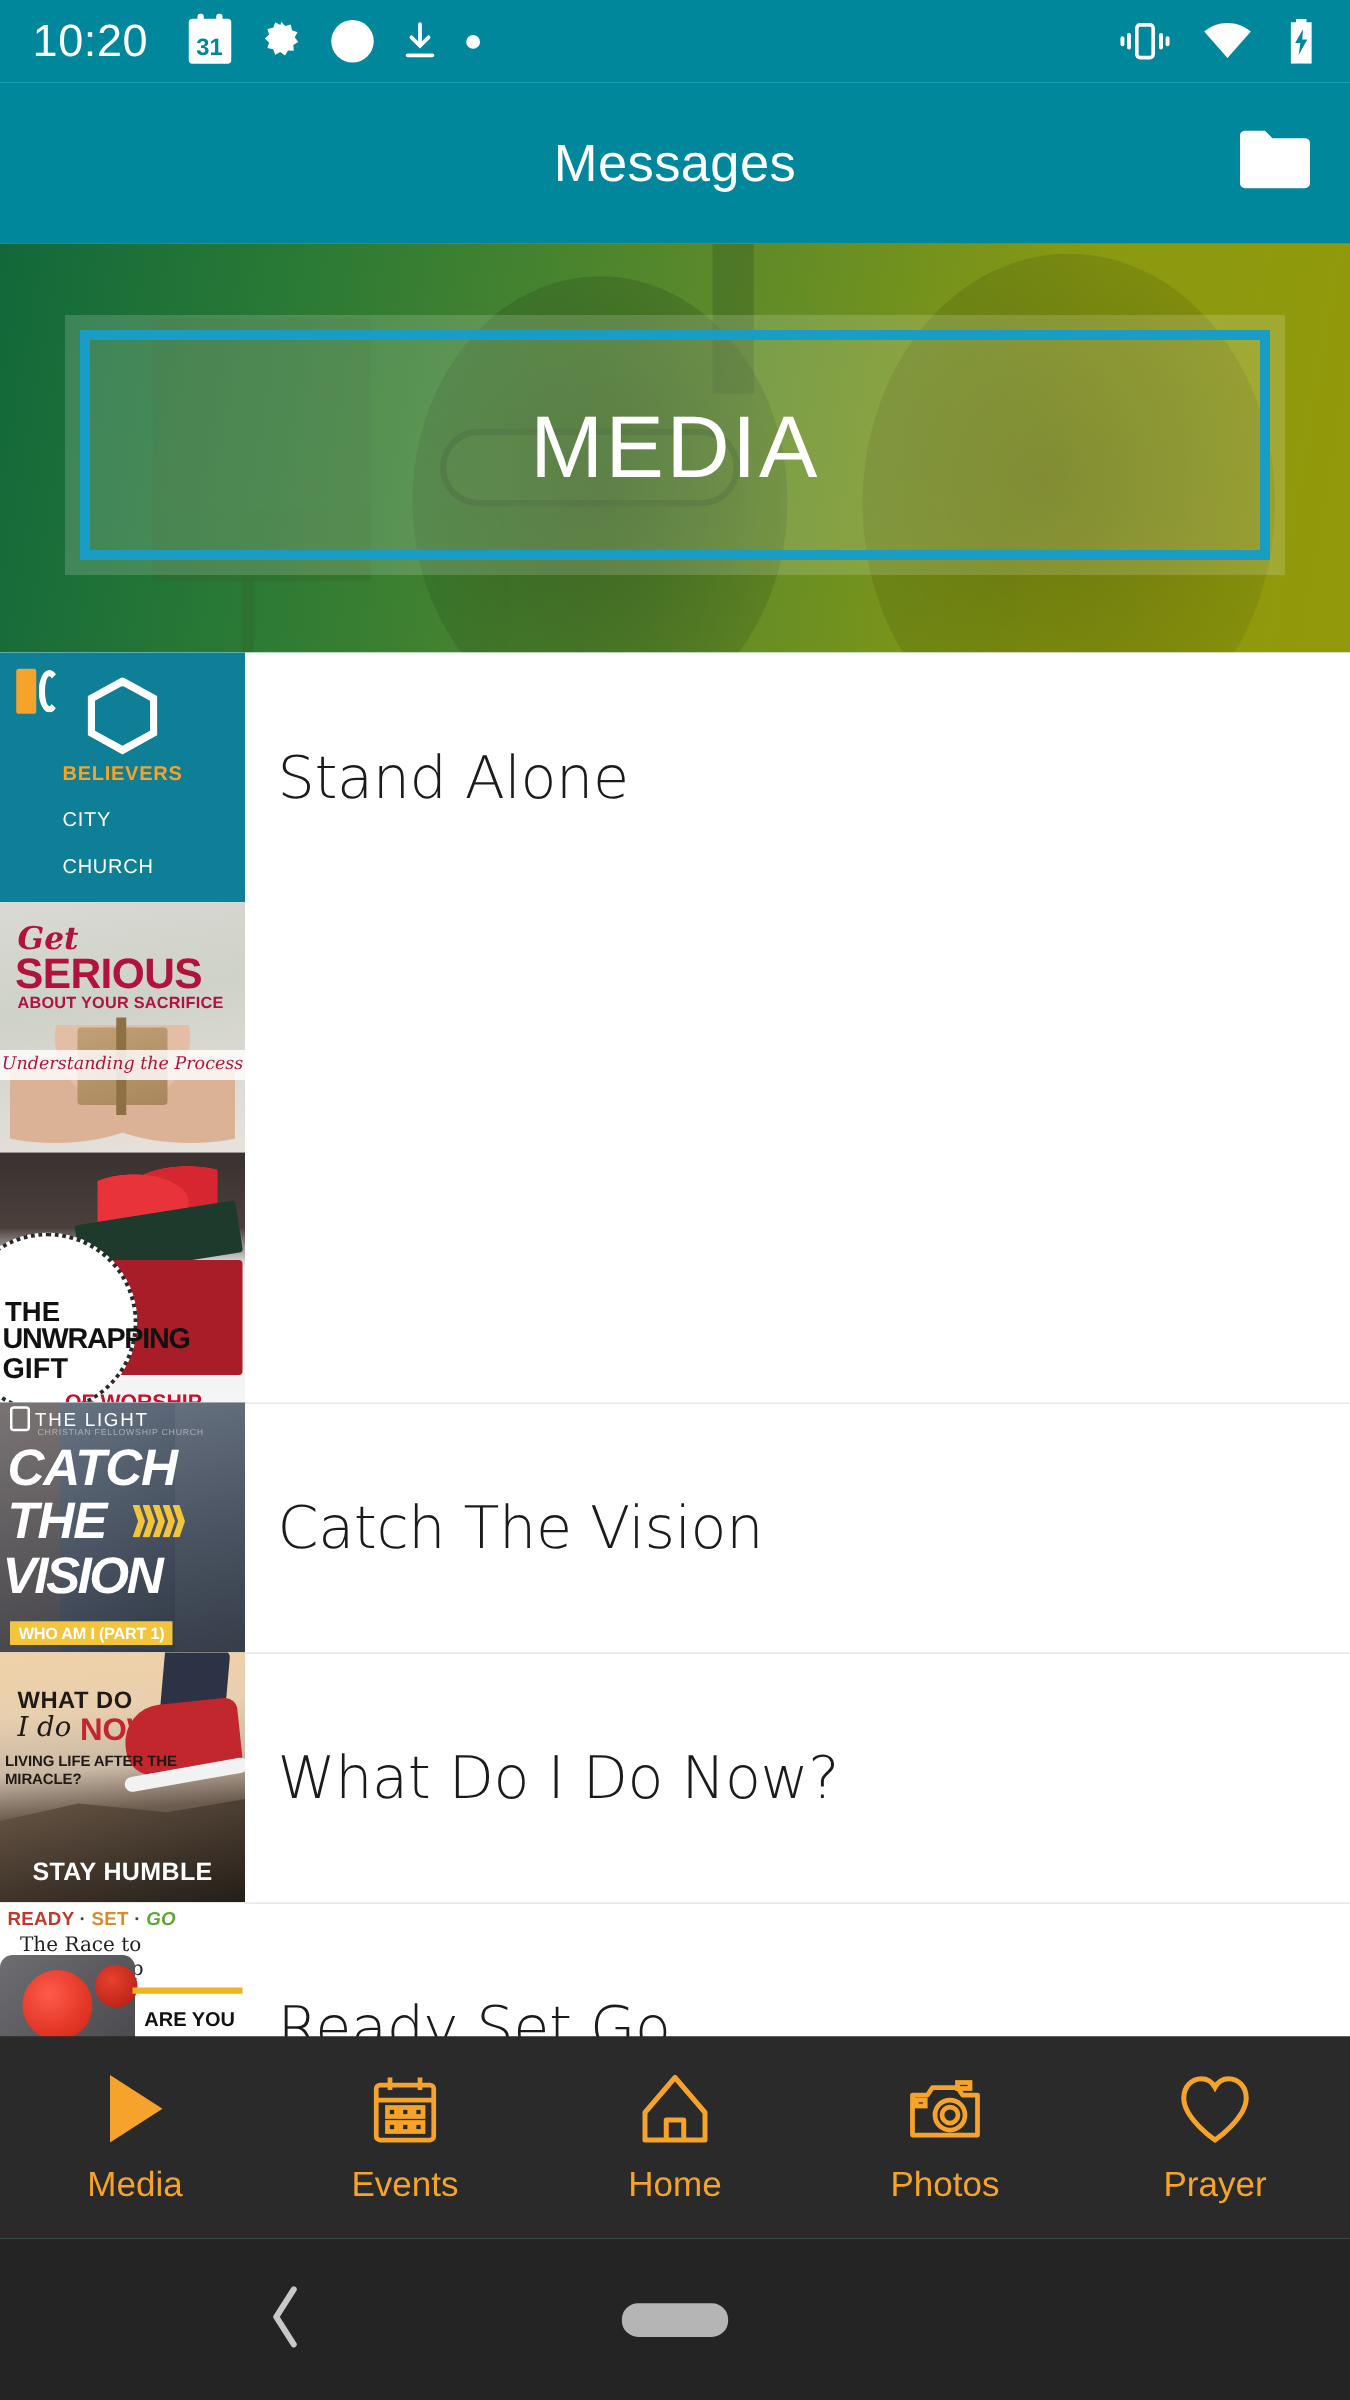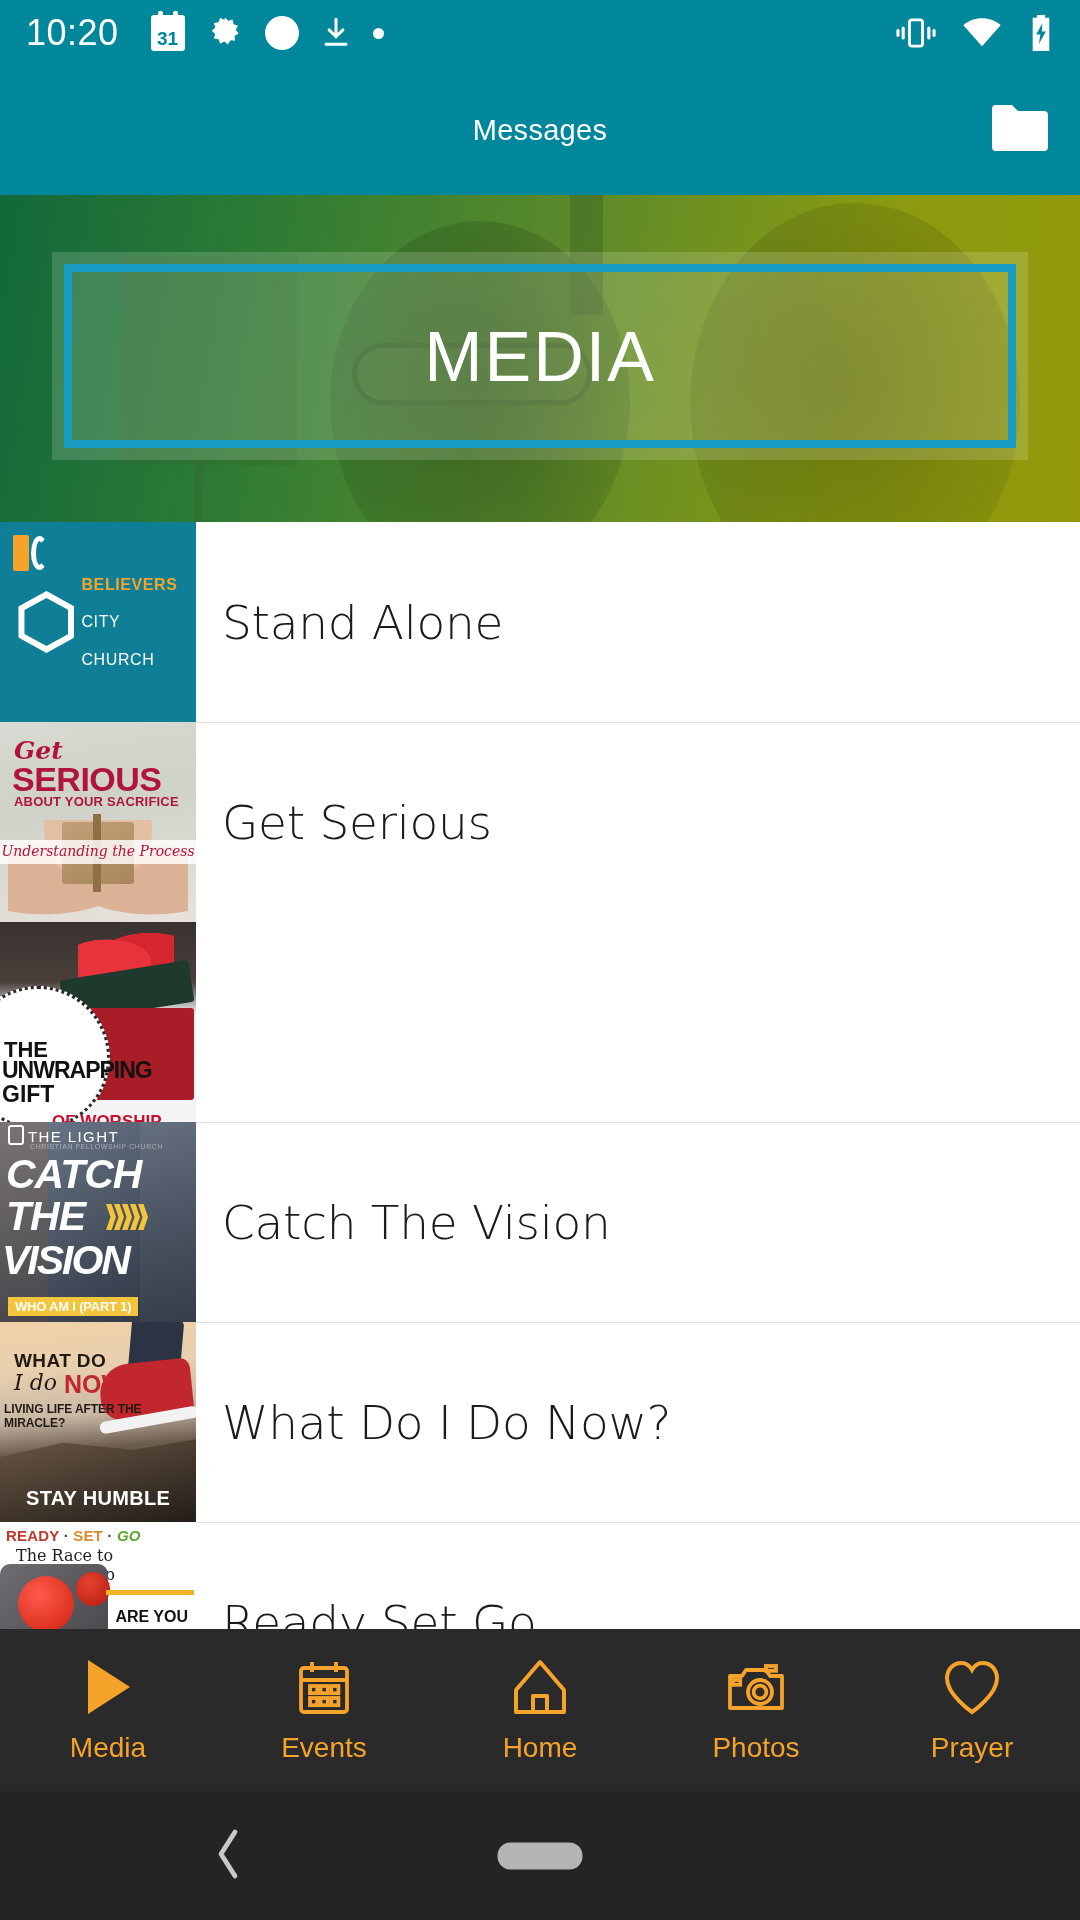--- a/index.html
+++ b/index.html
@@ -38,21 +38,21 @@
 
   .dot-sm { width: 11px; height: 11px; border-radius: 50%; background: #fff; }
   .circle-fill { width: 34px; height: 34px; border-radius: 50%; background: #fff; }
 
   
   .appbar {
     height: 129px; background: #00879b;
     display: flex; align-items: center; justify-content: center;
     position: relative;
   }
-  .appbar-title { color: #fff; font-size: 29px; font-weight: 400; letter-spacing: .3px; }
+  .appbar-title { color: #fff; font-size: 42px; font-weight: 400; letter-spacing: .3px; }
   .appbar-action { position: absolute; right: 28px; top: 50%; transform: translateY(-50%); }
 
   
   .banner {
     position: relative; height: 327px; overflow: hidden;
     background: linear-gradient(100deg,#12683a 0%,#2b7a35 22%,#5d8a2a 52%,#8a9a10 78%,#93990a 100%);
   }
   .banner-photo { position: absolute; inset: 0; opacity: .62; }
   .face { position: absolute; border-radius: 50%; }
   .faceA {
@@ -100,21 +100,21 @@
   .row {
     display: flex; align-items: stretch; height: 200px;
     position: relative; background: #fff;
   }
   .row + .row .row-text::before {
     content: ""; position: absolute; left: 0; right: 0; top: 0;
     height: 1px; background: #e2e2e2;
   }
   .thumb {
     width: 196px; min-width: 196px; height: 200px;
-    position: relative; overflow: hidden;
+    position: relative; overflow: hidden; flex-direction: column;
   }
   .row-text {
     flex: 1; display: flex; align-items: center;
     padding-left: 26px; position: relative;
   }
   .row-title {
     font-size: 47px; font-weight: 300; color: #1b1b1b;
     font-family: "DejaVu Sans", sans-serif;
     font-stretch: normal; letter-spacing: -.3px;
   }
@@ -384,23 +384,20 @@
     </div>
 
     <div class="row">
       <div class="thumb t-gs">
         <div class="gs-hands"></div>
         <div class="gs-box"></div>
         <div class="gs-get">Get</div>
         <div class="gs-serious">SERIOUS</div>
         <div class="gs-sub">ABOUT YOUR SACRIFICE</div>
         <div class="gs-band">Understanding the Process</div>
-      </div>
-      <div class="row-text">
-        <span class="row-title">Get Serious</span>
       </div>
     </div>
 
     <div class="row">
       <div class="thumb t-gift">
         <div class="gift-bow"></div>
         <div class="gift-lid"></div>
         <div class="gift-base"></div>
         <div class="gift-circle"></div>
         <div class="gift-t1">THE</div>

